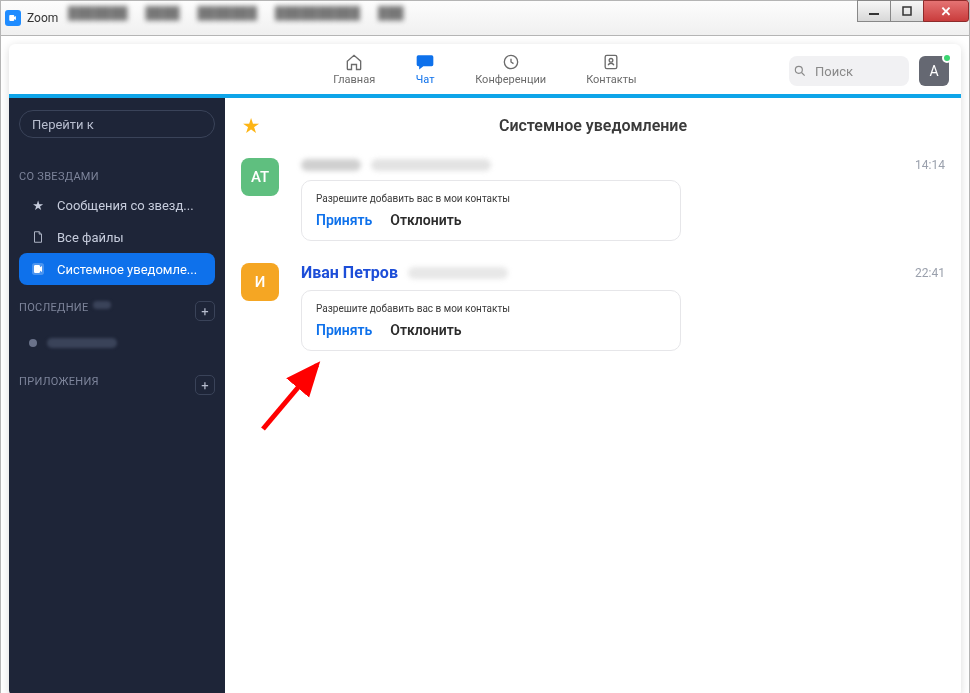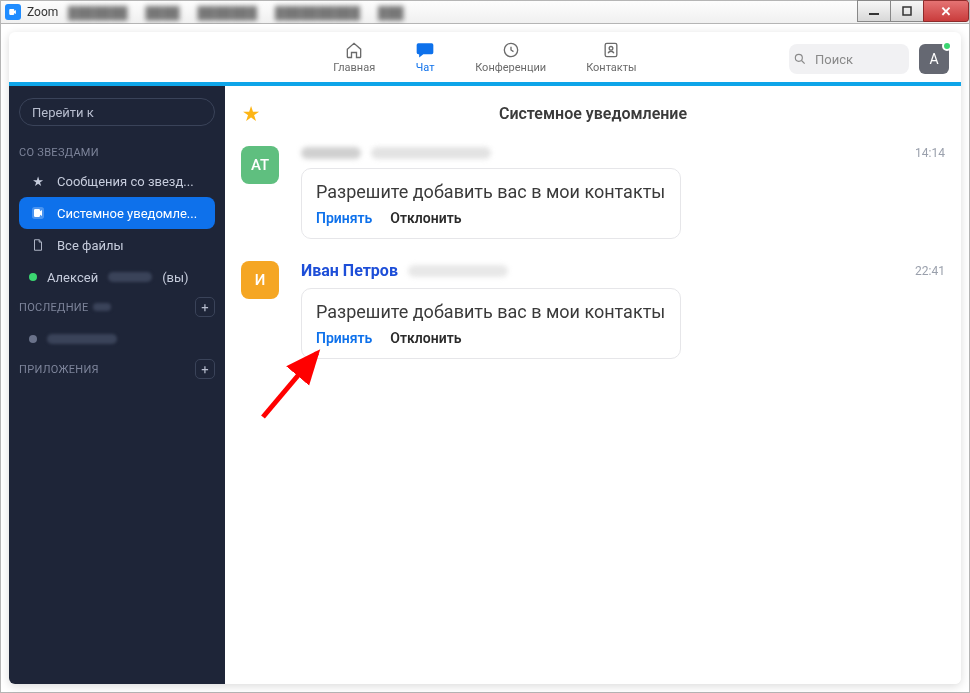--- a/index.html
+++ b/index.html
@@ -1,20 +1,20 @@
 <!DOCTYPE html>
 <html><head>
 <meta charset="utf-8">
 <style>
   * { box-sizing: border-box; margin: 0; padding: 0; font-family: -apple-system, BlinkMacSystemFont, "Segoe UI", Roboto, Arial, sans-serif; }
   body { width: 970px; height: 693px; position: relative; background: #fff; }
 
   .blur-strip { position:absolute; left:67px; top:0; height:24px; display:flex; align-items:center; gap:18px; filter:blur(2.5px); color:#777; font-size:12px; pointer-events:none; }
 
-  .titlebar { height:24px; background:linear-gradient(#fdfdfd,#f0f0f0); border:1px solid #b5b5b5; display:flex; align-items:center; padding:0 4px; position:relative; }
+  .titlebar { height:36px; background:linear-gradient(#fdfdfd,#f0f0f0); border:1px solid #b5b5b5; display:flex; align-items:center; padding:0 4px; position:relative; }
   .titlebar .appicon { width:16px;height:16px;background:#1f8cff;border-radius:3px;display:flex;align-items:center;justify-content:center;margin-right:6px; }
   .titlebar .appicon svg{width:10px;height:10px;fill:#fff}
   .titlebar .title{font-size:12px;color:#333}
   .winbtns{position:absolute;right:0;top:-1px;display:flex}
   .winbtn{width:34px;height:22px;border:1px solid #888;background:linear-gradient(#f7f7f7,#d8d8d8);display:flex;align-items:center;justify-content:center;font-size:11px;margin-left:-1px;}
   .winbtn.close{width:46px;background:linear-gradient(#e57373,#c93c3c);border-color:#8e2b2b;color:#fff;font-weight:bold;border-top-right-radius:3px;border-bottom-right-radius:3px;}
   .winbtn.close span{font-size:13px;font-weight:bold}
 
   .outer{border:1px solid #b5b5b5;border-top:none;width:100%;height:669px;background:#fff;position:relative;}
   .inner{position:absolute;left:8px;top:8px;right:8px;bottom:8px;border-radius:6px;overflow:hidden;box-shadow:0 2px 10px rgba(0,0,0,.15);background:#fff;display:flex;flex-direction:column}
@@ -25,41 +25,41 @@
   .navitem.active{color:#0e71eb}
   .navicon{width:20px;height:20px;display:flex;align-items:center;justify-content:center}
   .navright{position:absolute;right:12px;top:0;height:54px;display:flex;align-items:center;gap:10px}
   .search{display:flex;align-items:center;gap:8px;background:#f1f1f3;border-radius:8px;height:30px;padding:0 4px;width:120px;color:#8a8a8a;font-size:13px}
   .avatar{width:30px;height:30px;border-radius:6px;background:#656872;color:#fff;display:flex;align-items:center;justify-content:center;font-size:14px;position:relative}
   .presence{position:absolute;top:-3px;right:-3px;width:10px;height:10px;border-radius:50%;background:#3bd671;border:2px solid #fff}
 
   .body{flex:1;display:flex;min-height:0}
   .sidebar{width:216px;background:#1e2538;color:#b7bdce;display:flex;flex-direction:column;padding:12px 10px;font-size:13px}
   .jump{border:1px solid #3a4359;background:transparent;border-radius:14px;height:28px;display:flex;align-items:center;padding:0 12px;color:#b7bdce;margin-bottom:16px}
-  .sect{font-size:11px;color:#7d849a;letter-spacing:.3px;margin:4px 0 6px;display:flex;align-items:center;justify-content:space-between;text-transform:uppercase}
+  .sect{font-size:11px;color:#7d849a;letter-spacing:.3px;margin:16px 0 6px;display:flex;justify-content:space-between;text-transform:uppercase}
   .plus{width:20px;height:20px;border:1px solid #3a4359;border-radius:5px;display:flex;align-items:center;justify-content:center;color:#b7bdce;font-size:13px}
   .srow{display:flex;align-items:center;gap:10px;height:32px;border-radius:8px;padding:0 10px;color:#c6ccdc;cursor:pointer;white-space:nowrap;overflow:hidden;text-overflow:ellipsis}
   .srow.active{background:#0e71eb;color:#fff}
   .srow .sicon{width:18px;display:flex;justify-content:center;color:inherit;flex-shrink:0}
   .dot{width:8px;height:8px;border-radius:50%;display:inline-block;flex-shrink:0}
   .blurpill{display:inline-block;height:10px;border-radius:5px;background:#3a4359;filter:blur(1.5px);}
 
   .main{flex:1;background:#fff;display:flex;flex-direction:column;min-width:0}
   .chathead{height:54px;display:flex;align-items:center;justify-content:center;position:relative;color:#3a3a3a;font-weight:600}
   .chatstar{position:absolute;left:18px;color:#fdb515;font-size:18px}
   .msgs{flex:1;overflow:auto;padding:6px 16px;position:relative}
   .msg{display:flex;gap:22px;margin-bottom:22px}
   .mavatar{width:38px;height:38px;border-radius:8px;display:flex;align-items:center;justify-content:center;color:#fff;font-size:15px;font-weight:500;flex-shrink:0}
   .mbody{flex:1;min-width:0}
   .mhead{display:flex;align-items:center;gap:10px;margin-bottom:8px}
   .mname{font-weight:700;color:#1d4ed8}
   .mtime{margin-left:auto;color:#9aa0ac;font-size:12px}
   .blurredname{height:12px;border-radius:6px;background:#d0d0d0;filter:blur(2.5px)}
   .card{border:1px solid #e6e6e9;border-radius:10px;padding:12px 14px;max-width:380px}
-  .cardtxt{color:#3a3a3a;font-size:18px;margin-bottom:8px}
+  .cardtxt{color:#3a3a3a;font-size:10px;margin-bottom:8px}
   .cardacts{display:flex;gap:18px;font-weight:600;font-size:14px}
   .accept{color:#0e71eb;cursor:pointer}
   .decline{color:#2b2b2b;cursor:pointer}
 
   .arrow-annot{position:absolute;pointer-events:none}
 </style>
 </head>
 <body>
 
 <div class="titlebar">
@@ -156,43 +156,37 @@
           <span>Перейти к</span>
         </div>
 
         <div class="sect">
           <span>СО ЗВЕЗДАМИ</span>
         </div>
         <div class="srow">
           <span class="sicon">★</span>
           <span style="overflow:hidden;text-overflow:ellipsis">Сообщения со звезд...</span>
         </div>
+        <div class="srow">
+          <span class="sicon">
+            <svg width="14" height="14" viewBox="0 0 24 24" fill="none" stroke="#b7bdce" stroke-width="1.6">
+                <path d="M6 3h8l4 4v14H6z"></path>
+                <path d="M14 3v4h4"></path>
+              </svg>
+          </span>
+          <span>Все файлы</span>
+        </div>
         <div class="srow active">
           <span class="sicon">
             <svg width="16" height="16" viewBox="0 0 24 24" fill="#fff">
                 <rect x="3" y="3" width="18" height="18" rx="4" fill="#fff" opacity=".25"></rect>
                 <path d="M6 8a2 2 0 012-2h5a2 2 0 012 2v1.5l3-2v9l-3-2V16a2 2 0 01-2 2H8a2 2 0 01-2-2z" fill="#fff"></path>
               </svg>
           </span>
           <span style="overflow:hidden;text-overflow:ellipsis">Системное уведомле...</span>
-        </div>
-        <div class="srow">
-          <span class="sicon">
-            <svg width="14" height="14" viewBox="0 0 24 24" fill="none" stroke="#b7bdce" stroke-width="1.6">
-                <path d="M6 3h8l4 4v14H6z"></path>
-                <path d="M14 3v4h4"></path>
-              </svg>
-          </span>
-          <span>Все файлы</span>
-        </div>
-        <div class="srow">
-          <span class="dot" style="background:#3bd671"></span>
-          <span>Алексей</span>
-          <span class="blurpill" style="width:44px"></span>
-          <span>(вы)</span>
         </div>
 
         <div class="sect">
           <span>ПОСЛЕДНИЕ</span>
           <span class="blurpill" style="width:18px;height:8px;margin-left:4px"></span>
           <span style="flex:1"></span>
           <span class="plus">+</span>
         </div>
         <div class="srow">
           <span class="dot" style="background:#6a728a"></span>

